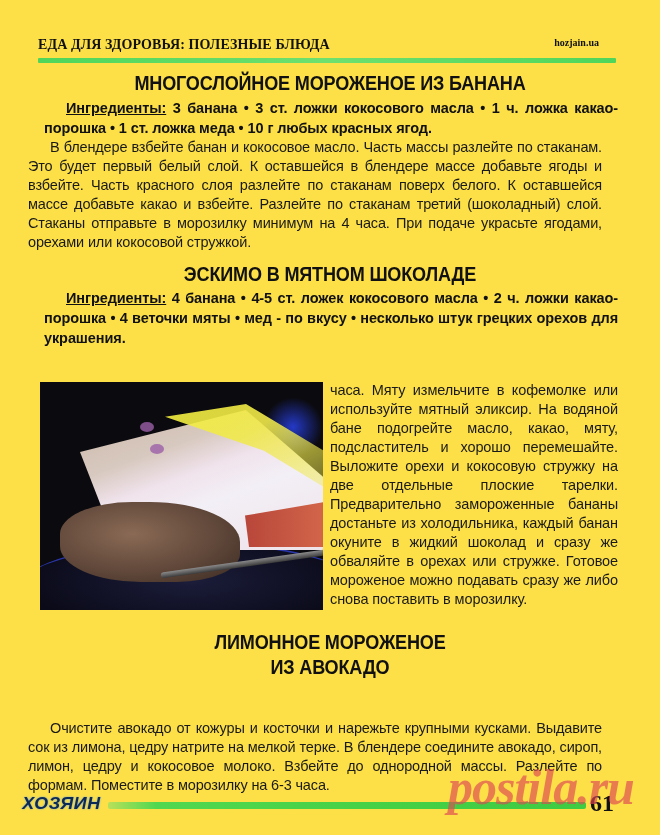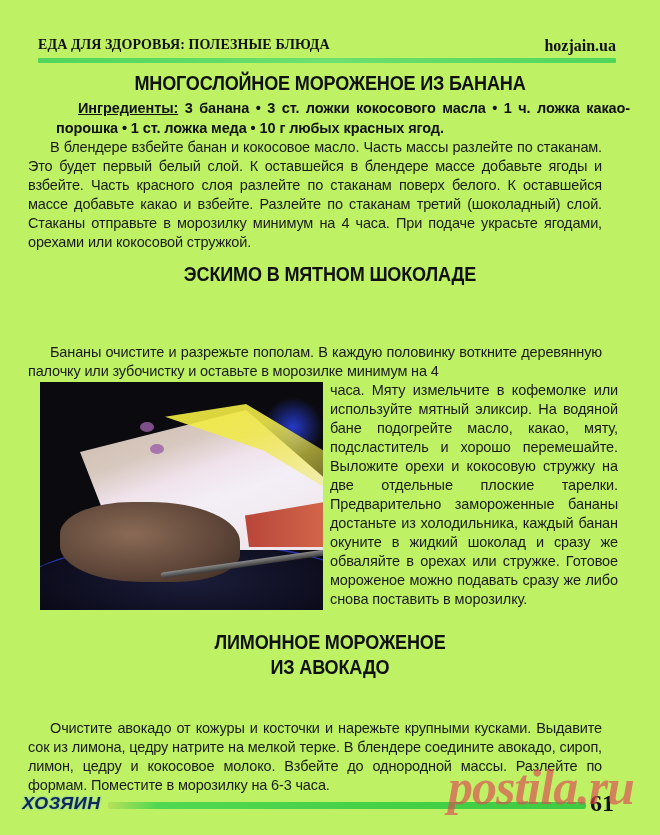--- a/index.html
+++ b/index.html
@@ -1,27 +1,27 @@
 <!DOCTYPE html>
 <html><head>
 <meta charset="utf-8">
 <style>
   html, body { margin: 0; padding: 0; background: #ffffff; }
   body { width: 660px; height: 835px; position: relative; overflow: hidden; font-family: "Liberation Sans", sans-serif; color: #1a1a1a; }
-  .page { position: absolute; left: 0; top: 0; width: 660px; height: 835px; background: #bef264; }
+  .page { position: absolute; left: 0; top: 0; width: 660px; height: 835px; background: #fde047; }
 
   
   .header { position: absolute; left: 38px; top: 36px; width: 578px; height: 24px; }
   .header-title { position: absolute; left: 0; top: 1px; font-family: "Liberation Serif", serif; font-weight: bold; font-size: 14px; letter-spacing: 0.1px; color: #111; }
-  .header-site { position: absolute; right: 0; top: 1px; font-family: "Liberation Serif", serif; font-weight: bold; font-size: 16px; color: #111; }
+  .header-site { position: absolute; right: 17px; top: 1px; font-family: "Liberation Serif", serif; font-weight: bold; font-size: 10px; color: #111; }
   .header-rule { position: absolute; left: 38px; top: 58px; width: 578px; height: 5px; background: linear-gradient(90deg, #4fd65a, #6ee06f 50%, #4fd65a); border-radius: 1px; }
 
   
   .title { position: absolute; left: 0; width: 660px; text-align: center; font-family: "Liberation Sans", sans-serif; font-weight: bold; font-size: 21px; letter-spacing: -0.2px; color: #111; transform: scaleX(0.86); transform-origin: center; }
-  .ingredients { position: absolute; left: 44px; width: 574px; font-weight: bold; font-size: 14.5px; line-height: 20px; text-align: justify; text-indent: 22px; color: #111; letter-spacing: -0.1px; margin-left: 12px; }
+  .ingredients { position: absolute; left: 44px; width: 574px; font-weight: bold; font-size: 14.5px; line-height: 20px; text-align: justify; text-indent: 22px; color: #111; letter-spacing: -0.1px; }
   .ing-label { text-decoration: underline; }
   .body-text { position: absolute; left: 28px; width: 574px; font-size: 14.5px; line-height: 19px; text-align: justify; text-indent: 22px; color: #1a1a1a; letter-spacing: -0.15px; }
 
   
   .photo { position: absolute; left: 40px; top: 382px; width: 283px; height: 228px; background: #0b0a0e; overflow: hidden; }
   .photo .plate { position: absolute; left: -20px; top: 160px; width: 340px; height: 90px; border-radius: 50%; background: radial-gradient(ellipse at 50% 40%, #1b1d3a 0%, #0a0a18 70%); border-top: 2px solid #2a36a8; }
   .photo .glow { position: absolute; right: 0; top: 15px; width: 60px; height: 60px; background: radial-gradient(circle, #2439c7 0%, rgba(20,40,180,0) 70%); }
   .photo .cake { position: absolute; left: 40px; top: 28px; width: 255px; height: 140px; background: linear-gradient(160deg, #c9b7a6 0%, #d8c9c0 30%, #f0e3ec 45%, #f3eff6 60%, #eee2e8 100%); clip-path: polygon(0% 30%, 65% 0%, 100% 55%, 100% 100%, 15% 100%); }
   .photo .yellow { position: absolute; left: 125px; top: 22px; width: 180px; height: 85px; background: linear-gradient(150deg, #f4ef3c 0%, #f0e94a 40%, rgba(240,235,80,0.4) 100%); clip-path: polygon(0% 15%, 45% 0%, 100% 70%, 90% 100%, 55% 55%); opacity: 0.9; }
   .photo .choc { position: absolute; left: 20px; top: 120px; width: 180px; height: 80px; background: radial-gradient(ellipse at 40% 40%, #8a6a55 0%, #5d4538 60%, #3a2a22 100%); border-radius: 40% 50% 35% 45%; }
@@ -48,21 +48,23 @@
   </div>
   <div class="header-rule"></div>
 
   <div class="title" style="top:71px;">МНОГОСЛОЙНОЕ МОРОЖЕНОЕ ИЗ БАНАНА</div>
   <div class="ingredients" style="top:98px;">
     <span class="ing-label">Ингредиенты:</span><span> 3 банана • 3 ст. ложки кокосового масла • 1 ч. ложка какао-порошка • 1 ст. ложка меда • 10 г любых красных ягод.</span>
   </div>
   <div class="body-text" style="top:138px;">В блендере взбейте банан и кокосовое масло. Часть массы разлейте по стаканам. Это будет первый белый слой. К оставшейся в блендере массе добавьте ягоды и взбейте. Часть красного слоя разлейте по стаканам поверх белого. К оставшейся массе добавьте какао и взбейте. Разлейте по стаканам третий (шоколадный) слой. Стаканы отправьте в морозилку минимум на 4 часа. При подаче украсьте ягодами, орехами или кокосовой стружкой.</div>
 
   <div class="title" style="top:262px;">ЭСКИМО В МЯТНОМ ШОКОЛАДЕ</div>
-  <div class="body-text" style="top:343px;">Бананы очистите и разрежьте пополам. В каждую половинку воткните деревянную палочку или зубочистку и оставьте в морозилке минимум на 4</div>
+  <div class="ingredients" style="top:288px;">
+    <span class="ing-label">Ингредиенты:</span><span> 4 банана • 4-5 ст. ложек кокосового масла • 2 ч. ложки какао-порошка • 4 веточки мяты • мед - по вкусу • несколько штук грецких орехов для украшения.</span>
+  </div>
 
   <div class="photo">
     <div class="glow"></div>
     <div class="plate"></div>
     <div class="cake"></div>
     <div class="yellow"></div>
     <div class="berry" style="left:100px;top:40px;"></div>
     <div class="berry" style="left:110px;top:62px;"></div>
     <div class="red"></div>
     <div class="choc"></div>

